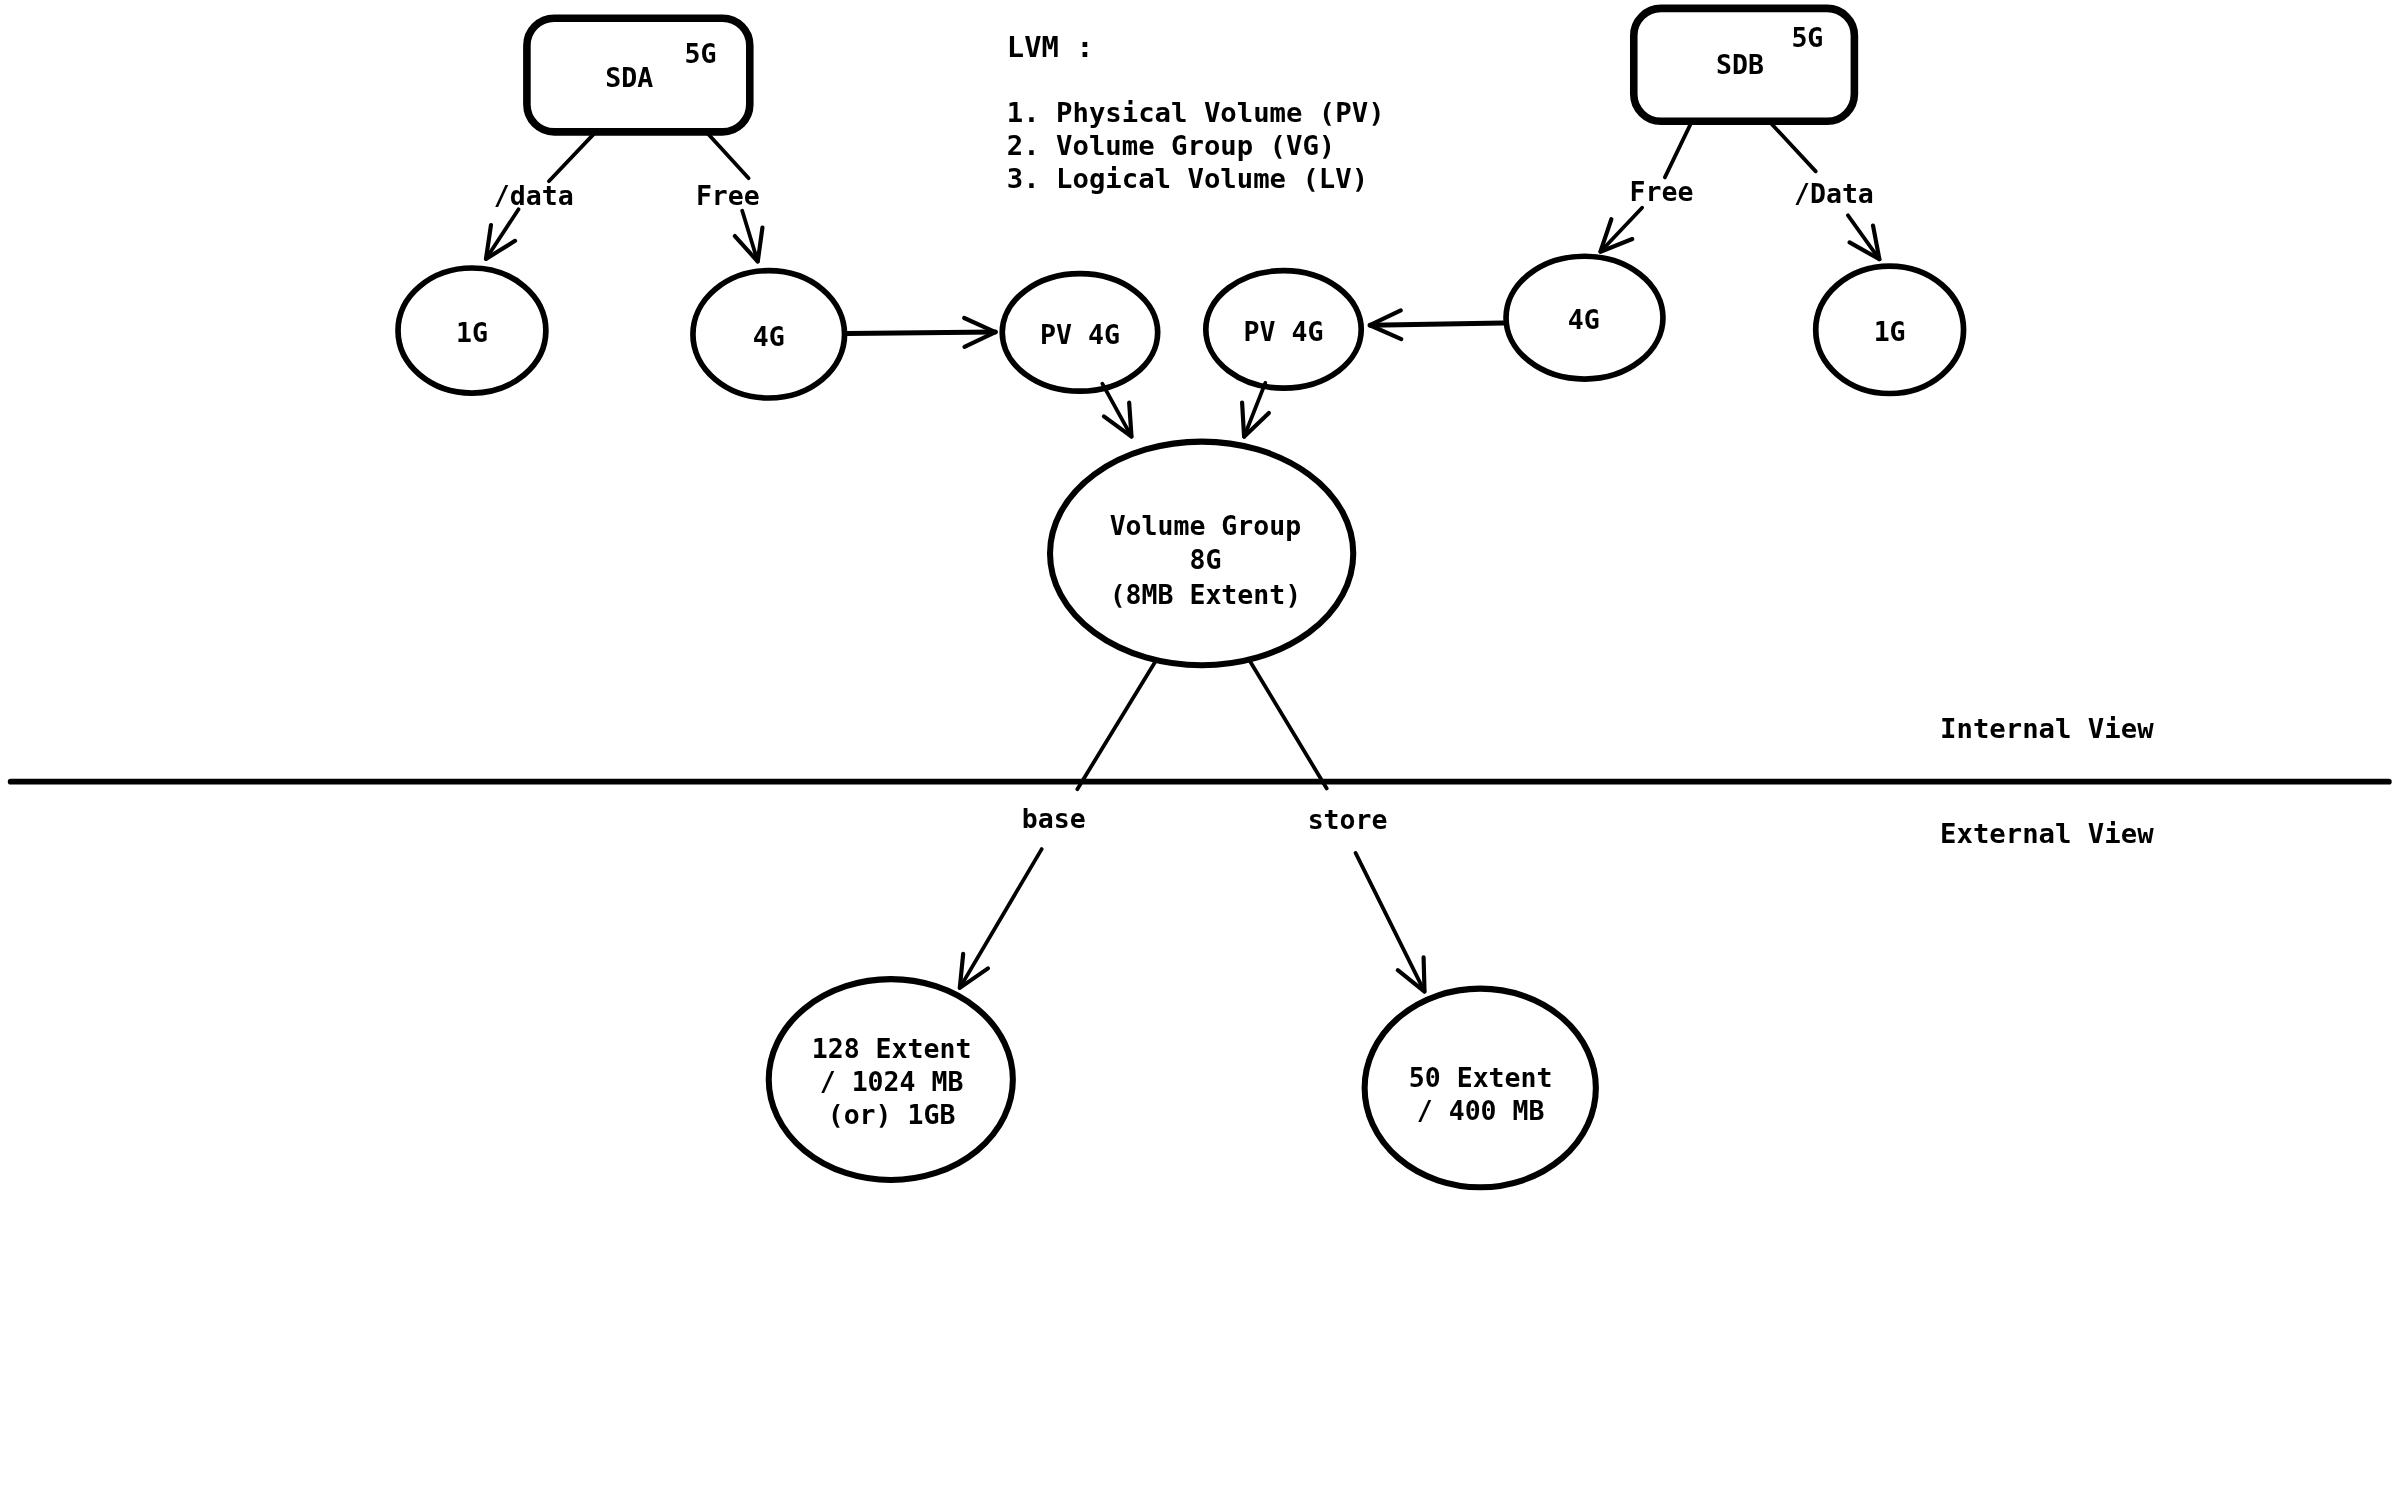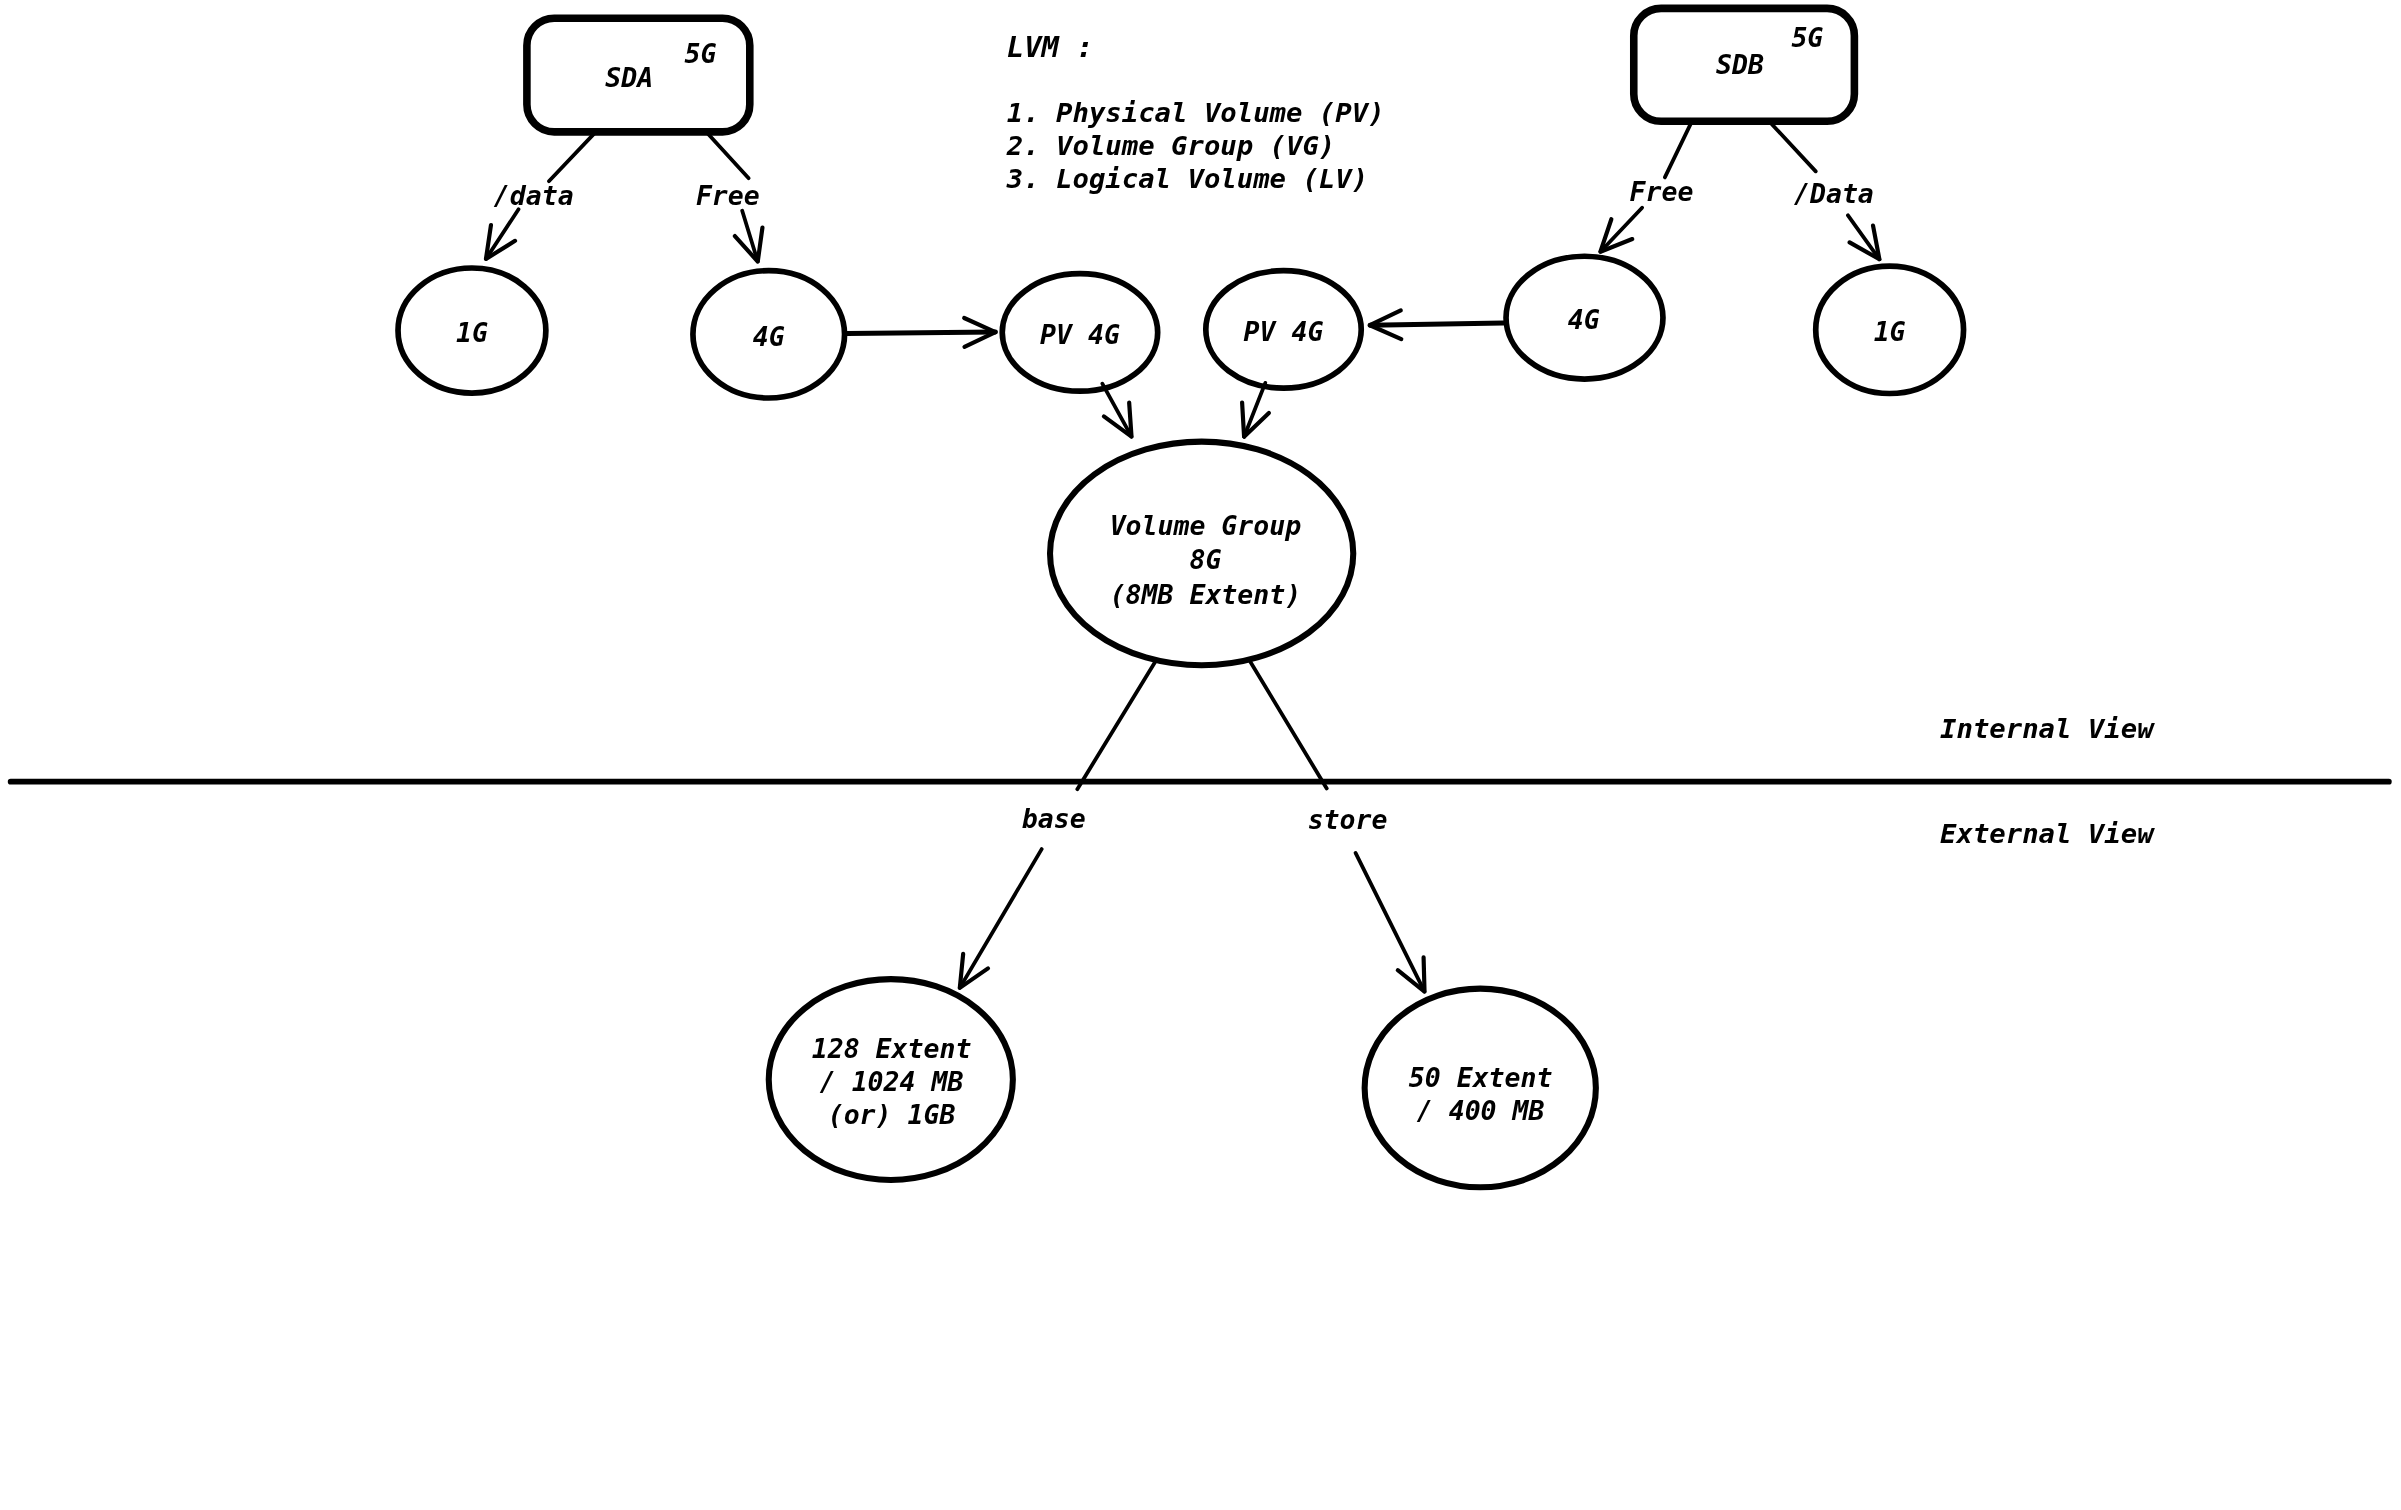--- a/index.html
+++ b/index.html
@@ -3,21 +3,20 @@
 <meta charset="utf-8">
 <style>
   html, body {
     margin: 0;
     padding: 0;
     background: #ffffff;
   }
   .canvas-wrap {
     width: 100%;
     background: #fca5a5;
-    font-style: italic;
   }
   svg {
     display: block;
     width: 100%;
     height: auto;
     background: #ffffff;
   }
   svg text {
     font-family: "DejaVu Sans Mono", "Liberation Mono", monospace;
     font-weight: 700;

